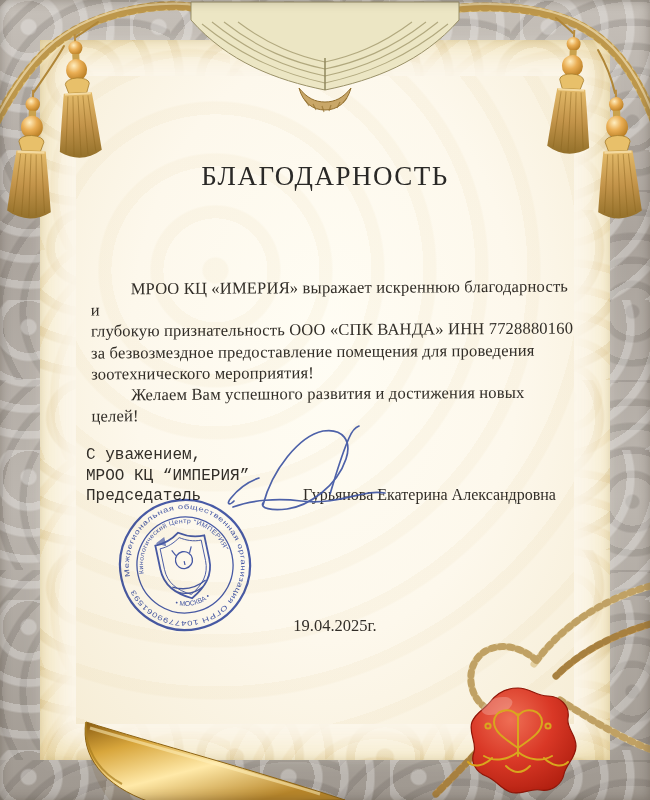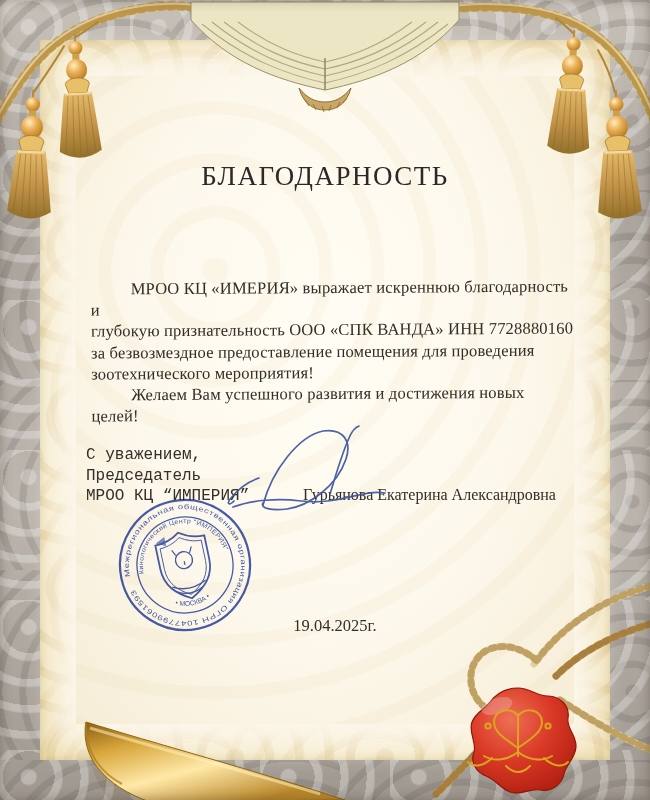--- a/index.html
+++ b/index.html
@@ -73,22 +73,22 @@
   <div class="body-text">
     <div class="line indent">МРОО КЦ «ИМЕРИЯ» выражает искреннюю благодарность и</div>
     <div class="line">глубокую признательность ООО «СПК ВАНДА» ИНН 7728880160</div>
     <div class="line">за безвозмездное предоставление помещения для проведения</div>
     <div class="line">зоотехнического мероприятия!</div>
     <div class="line indent">Желаем Вам успешного развития и достижения новых целей!</div>
   </div>
 
   <div class="closing">
     <div>С уважением,</div>
+    <div>МРОО КЦ “ИМПЕРИЯ”</div>
     <div>Председатель</div>
-    <div>МРОО КЦ “ИМПЕРИЯ”</div>
   </div>
 
   <div class="signer">Гурьянова Екатерина Александровна</div>
 
   <div class="date">19.04.2025г.</div>
 
   <svg class="deco" width="650" height="800" viewBox="0 0 650 800">
     <defs>
       <radialGradient id="beadGrad" cx="38%" cy="30%" r="75%">
         <stop offset="0" stop-color="#ffeec0"></stop>

